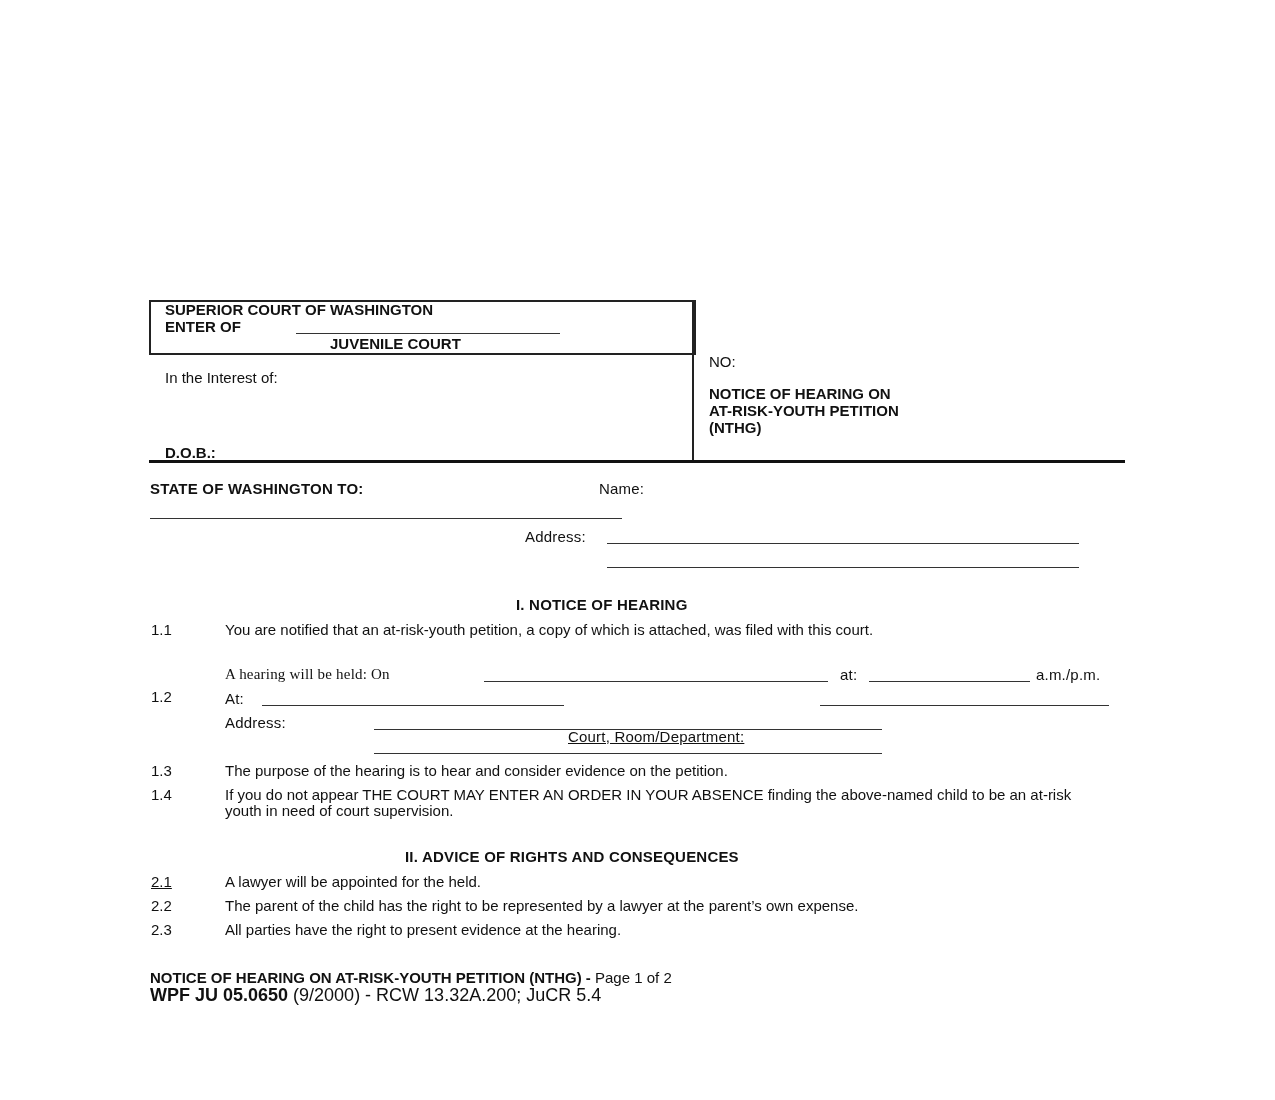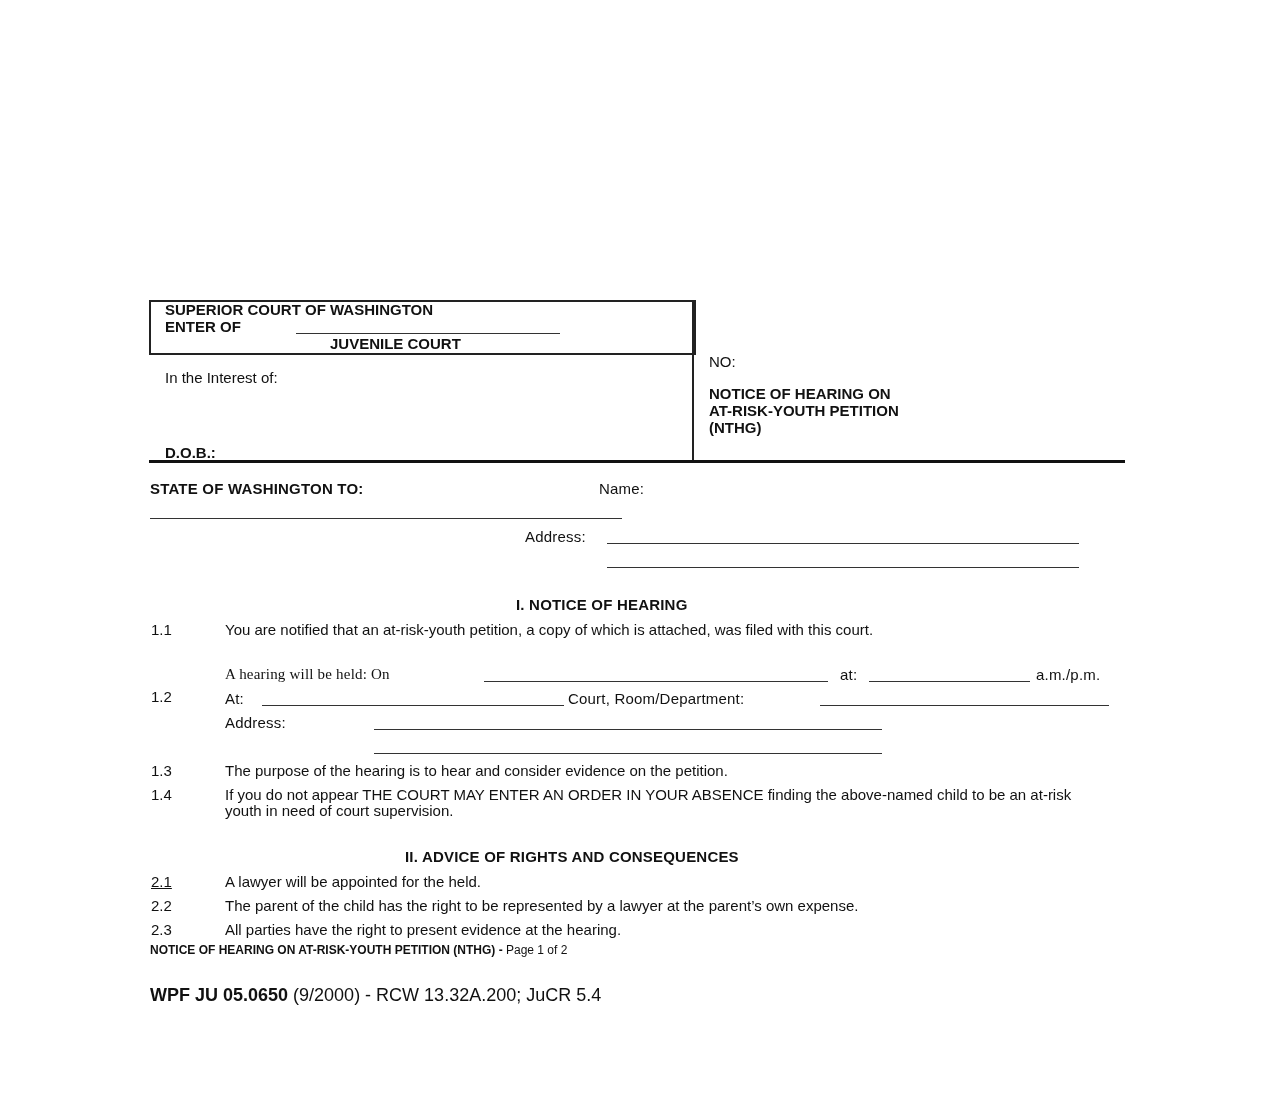--- a/index.html
+++ b/index.html
@@ -51,21 +51,21 @@
 
 <div class="num" style="top:688px;">1.2</div>
 <div class="abs narrow" style="left:225px; top:666px;font-family:Liberation Serif, serif;">A hearing will be held: On</div>
 <div class="uline" style="left:484px; top:681px; width:344px;"></div>
 <div class="abs narrow" style="left:840px; top:666px;">at:</div>
 <div class="uline" style="left:869px; top:681px; width:161px;"></div>
 <div class="abs narrow" style="left:1036px; top:666px;">a.m./p.m.</div>
 
 <div class="abs narrow" style="left:225px; top:690px;">At:</div>
 <div class="uline" style="left:262px; top:705px; width:302px;"></div>
-<div class="abs narrow" style="left:568px; top:690px;">Court, Room/Department:</div>
+<div class="abs narrow" style="left:568px; top:728px;text-decoration:underline;">Court, Room/Department:</div>
 <div class="uline" style="left:820px; top:705px; width:289px;"></div>
 
 <div class="abs narrow" style="left:225px; top:714px;">Address:</div>
 <div class="uline" style="left:374px; top:729px; width:508px;"></div>
 <div class="uline" style="left:374px; top:753px; width:508px;"></div>
 
 <div class="num" style="top:762px;">1.3</div>
 <div class="para" style="top:763px;">The purpose of the hearing is to hear and consider evidence on the petition.</div>
 
 <div class="num" style="top:786px;">1.4</div>
@@ -75,19 +75,19 @@
 
 <div class="num" style="top:873px;text-decoration:underline;">2.1</div>
 <div class="para" style="top:874px;">A lawyer will be appointed for the held.</div>
 
 <div class="num" style="top:897px;text-align:right;">2.2</div>
 <div class="para" style="top:898px;">The parent of the child has the right to be represented by a lawyer at the parent’s own expense.</div>
 
 <div class="num" style="top:921px;">2.3</div>
 <div class="para" style="top:922px;">All parties have the right to present evidence at the hearing.</div>
 
-<div class="abs" style="left:150px; top:943px; font-size:12px;text-align:right;">
+<div class="abs" style="left:150px; top:969px; font-size:15px;text-align:right;">
   <span class="b">NOTICE OF HEARING ON AT-RISK-YOUTH PETITION (NTHG) -</span>
   <span>Page 1 of 2</span>
 </div>
 <div class="abs" style="left:150px; top:985px; font-size:18px;">
   <span class="b">WPF JU 05.0650</span><span style="white-space:pre;"> (9/2000) - RCW 13.32A.200; JuCR 5.4</span>
 </div>
 
 </body></html>

